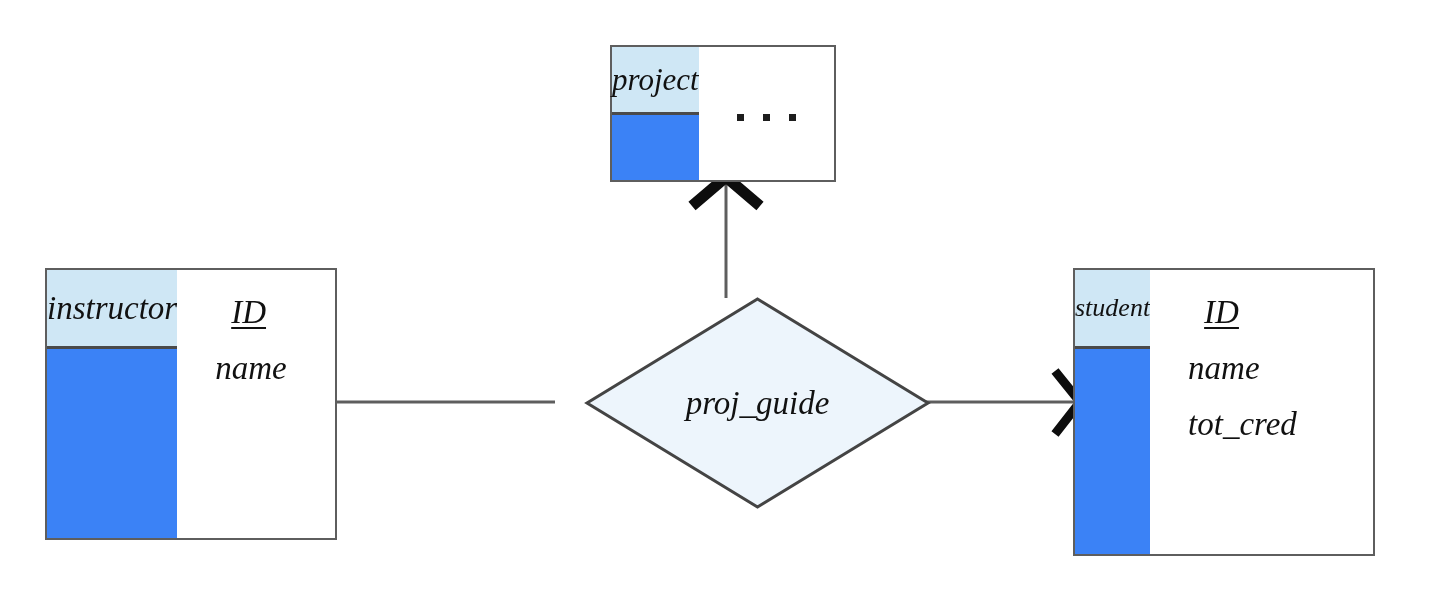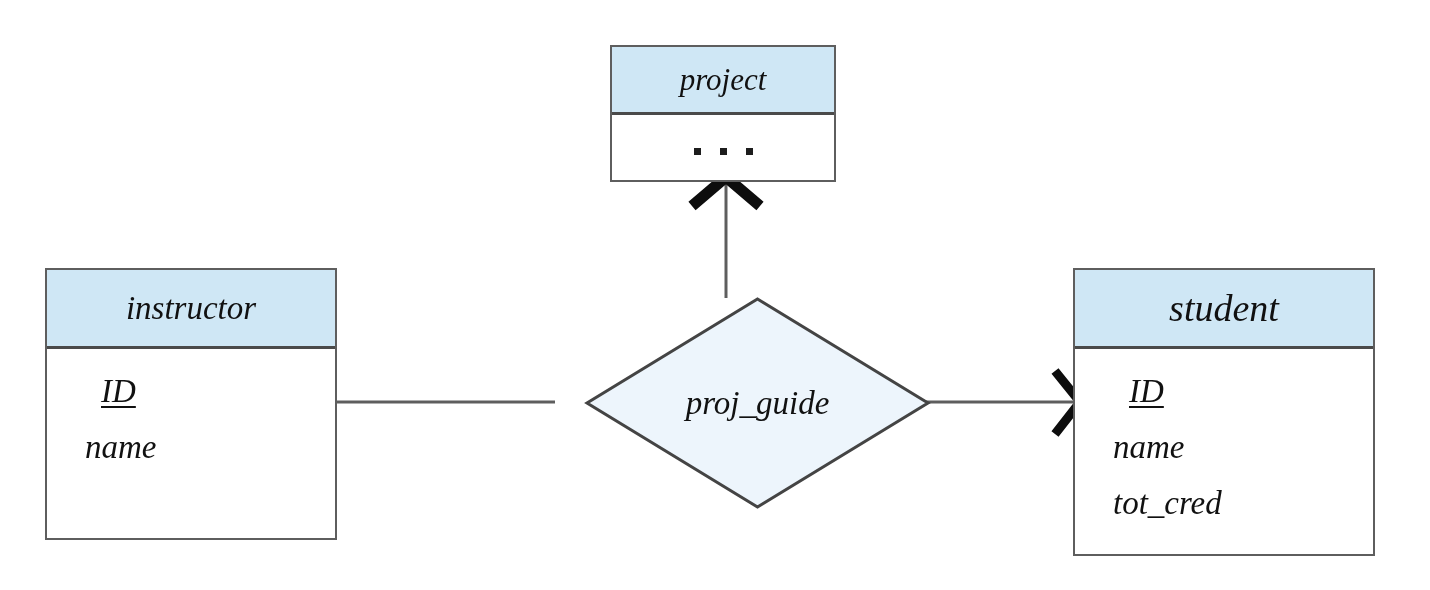--- a/index.html
+++ b/index.html
@@ -25,21 +25,21 @@
     height: 590px;
   }
 
   
   .entity {
     position: absolute;
     box-sizing: border-box;
     border: 2px solid #5e5e5e;
     background: #3b82f6;
     display: flex;
-    flex-direction: column;
+    flex-direction: row;
     z-index: 3;
   }
   .entity-header {
     box-sizing: border-box;
     background: #cfe7f5;
     border-bottom: 3px solid #4a4a4a;
     text-align: center;
     font-style: italic;
     color: #111111;
     display: flex;
@@ -87,21 +87,21 @@
 
   
   #entity-student {
     left: 1073px;
     top: 268px;
     width: 302px;
     height: 288px;
   }
   #entity-student .entity-header {
     height: 79px;
-    font-size: 38px;
+    font-size: 26px;
   }
   #entity-student .entity-body {
     padding: 14px 0 0 38px;
   }
   #entity-student .attr {
     font-size: 33px;
     line-height: 56px;
   }
 
   

